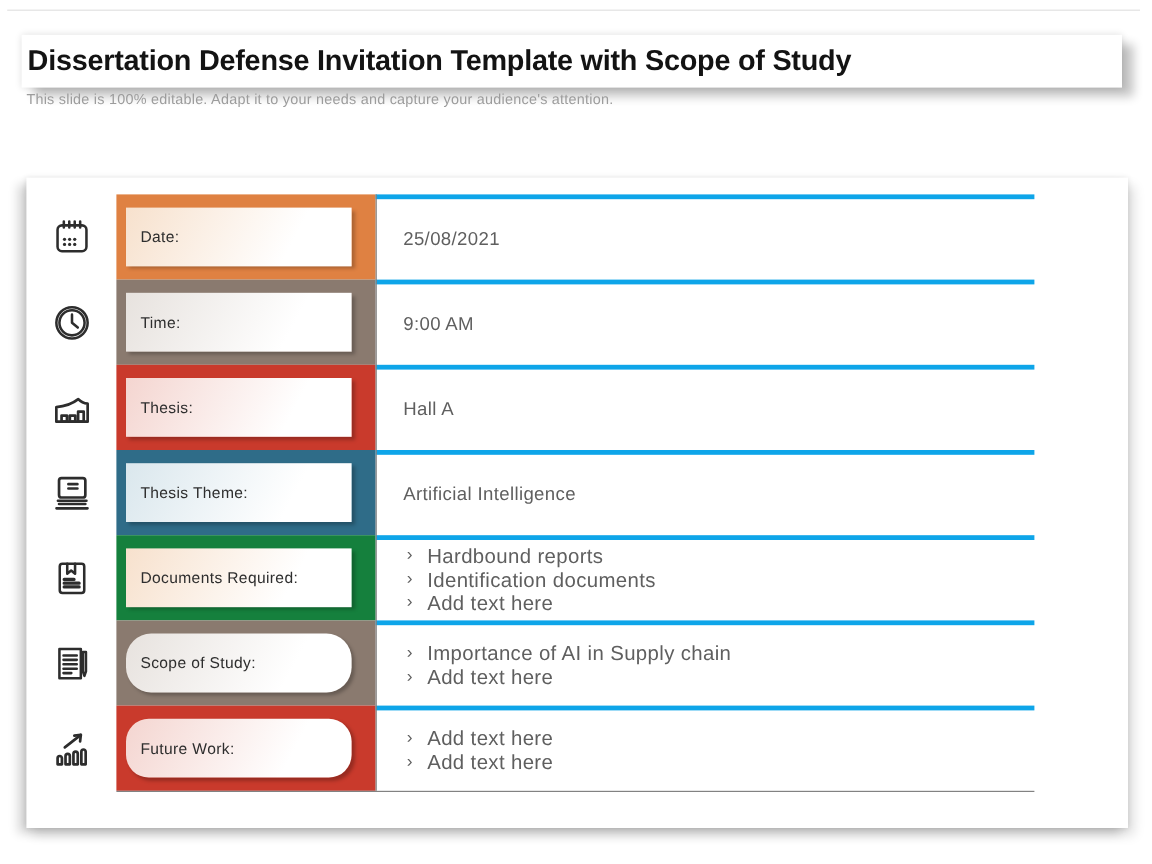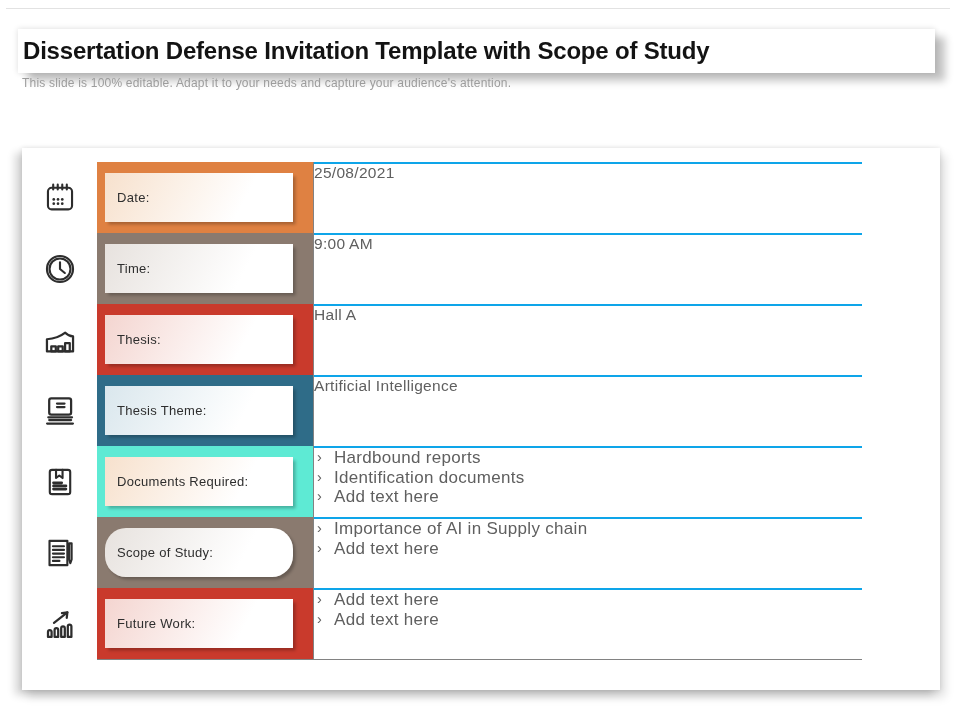--- a/index.html
+++ b/index.html
@@ -47,23 +47,23 @@
     width:100%; height:100%; box-sizing:border-box;
     display:flex; align-items:center; padding-left:12px;
     box-shadow: 2.5px 2.5px 3px rgba(0,0,0,0.25);
   }
   .label {
     font-weight:400; font-size:13px; color:#2e2e2e; letter-spacing:0.3px;
     white-space:nowrap;
   }
   .value-cell {
     width:549px; box-sizing:border-box; flex-shrink:0;
-    border-top:2px solid #0ea5e9;
-    display:flex; flex-direction:column; 
-    padding-left:1px;
+    border-top:4px solid #0ea5e9;
+    display:flex; flex-direction:column; justify-content:center;
+    padding-left:23px;
   }
   .value { font-size:15.5px; color:#5f5f5f; letter-spacing:0.3px; }
   .bline { display:flex; line-height:19.5px; }
   .marker {
     width:17px; flex-shrink:0; padding-left:3px;
     font-size:14.5px; color:#5f5f5f;
   }
   .btext { font-size:17px; color:#5f5f5f; letter-spacing:0.3px; white-space:nowrap; }
   .vline {
     position:absolute; left:291px; top:14px; width:1px; height:497px;
@@ -170,21 +170,21 @@
       </div>
 
       <div class="row">
         <div class="icon-cell">
           <svg class="icn" width="34" height="34" viewBox="0 0 24 24">
             <rect x="4.8" y="3.4" width="14.4" height="17.2" rx="1.6"></rect>
             <path d="M9.2 3.4v5.8l2.3-1.8 2.3 1.8V3.4"></path>
             <path d="M7.4 12.6h5.8M7.4 14.8h8.8M7.4 17h8.8" stroke-width="1.9"></path>
           </svg>
         </div>
-        <div class="band" style="background: #5eead4;">
+        <div class="band" style="background: #15803d;">
           <div class="inner" style="background: linear-gradient(118deg, rgb(247, 225, 205) 0%, rgb(255, 255, 255) 72%);">
               <span class="label">Documents Required:</span>
             </div>
         </div>
         <div class="value-cell">
           <div class="bline">
             <span class="marker">›</span>
             <span class="btext">Hardbound reports</span>
           </div>
           <div class="bline">
@@ -228,21 +228,21 @@
           <svg class="icn" width="36" height="36" viewBox="0 0 24 24">
             <path d="M4 20.6v-3.4a1.2 1.2 0 0 1 2.4 0v3.4z"></path>
             <path d="M8.4 20.6v-4.6a1.2 1.2 0 0 1 2.4 0v4.6z"></path>
             <path d="M12.8 20.6v-5.8a1.2 1.2 0 0 1 2.4 0v5.8z"></path>
             <path d="M17.2 20.6v-7a1.2 1.2 0 0 1 2.4 0v7z"></path>
             <path d="M8 11.2l8.9-6.9"></path>
             <path d="M16.9 4.3l-3.6.4M16.9 4.3l-.4 3.6"></path>
           </svg>
         </div>
         <div class="band" style="background: rgb(201, 58, 44);">
-          <div class="inner" style="background: linear-gradient(118deg, rgb(244, 213, 208) 0%, rgb(255, 255, 255) 72%);">
+          <div class="inner" style="background: linear-gradient(118deg, rgb(244, 213, 208) 0%, rgb(255, 255, 255) 72%); border-radius: 19px;">
               <span class="label">Future Work:</span>
             </div>
         </div>
         <div class="value-cell">
           <div class="bline">
             <span class="marker">›</span>
             <span class="btext">Add text here</span>
           </div>
           <div class="bline">
             <span class="marker">›</span>

